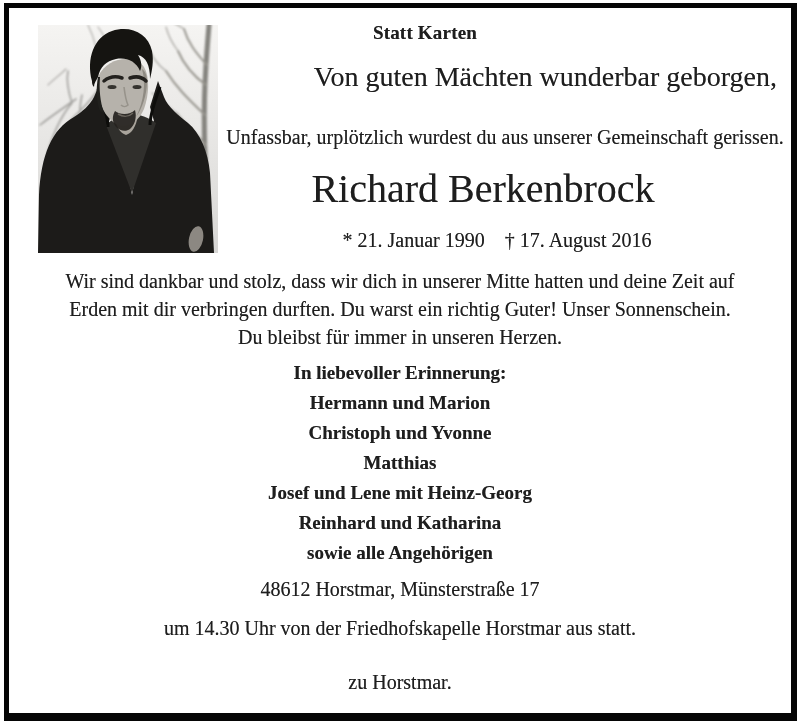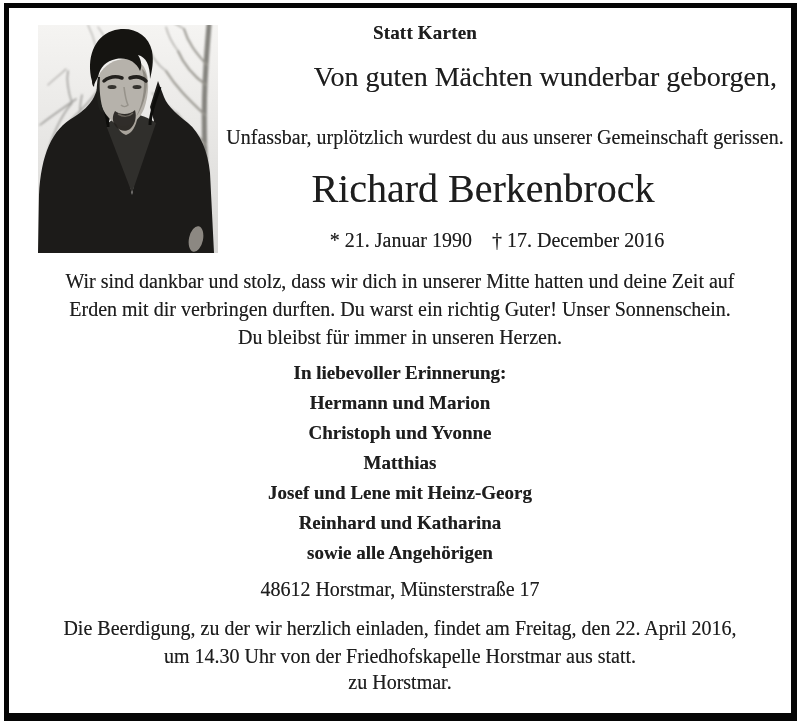--- a/index.html
+++ b/index.html
@@ -95,21 +95,21 @@
 
 <div class="abs quote soft">
   <div>Von guten Mächten wunderbar geborgen,</div>
 </div>
 
 <div class="abs ctr intro soft">Unfassbar, urplötzlich wurdest du aus unserer Gemeinschaft gerissen.</div>
 
 <div class="abs ctr name soft">Richard Berkenbrock</div>
 
 <div class="abs ctr dates soft">
-  <span class="birth">* 21. Januar 1990</span><span class="death">† 17. December 2016</span>
+  <span class="birth">* 21. Januar 1990</span><span class="death">† 17. August 2016</span>
 </div>
 
 <div class="block-center tribute soft">
   <div>Wir sind dankbar und stolz, dass wir dich in unserer Mitte hatten und deine Zeit auf</div>
   <div>Erden mit dir verbringen durften. Du warst ein richtig Guter! Unser Sonnenschein.</div>
   <div>Du bleibst für immer in unseren Herzen.</div>
 </div>
 
 <div class="block-center mourners soft">
   <div>In liebevoller Erinnerung:</div>
@@ -117,21 +117,20 @@
   <div>Christoph und Yvonne</div>
   <div>Matthias</div>
   <div>Josef und Lene mit Heinz-Georg</div>
   <div>Reinhard und Katharina</div>
   <div>sowie alle Angehörigen</div>
 </div>
 
 <div class="block-center address soft">48612 Horstmar, Münsterstraße 17</div>
 
 <div class="block-center funeral soft">
-  <div>Die Beerdigung, zu der wir herzlich einladen, findet am Freitag, den 22. April 2016,</div>
   <div>um 14.30 Uhr von der Friedhofskapelle Horstmar aus statt.</div>
 </div>
 
 <div class="block-center service soft">
   <div>zu Horstmar.</div>
 </div>
 
 <div class="frame"></div>
 
 </body></html>

